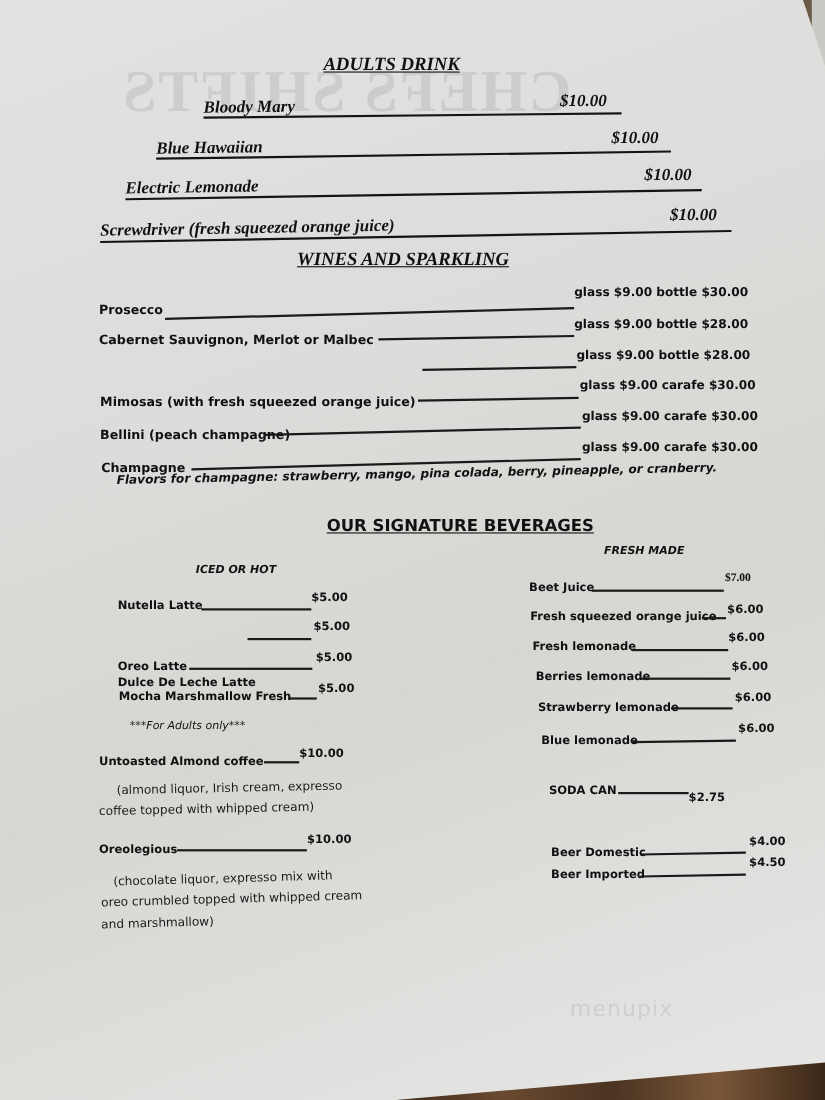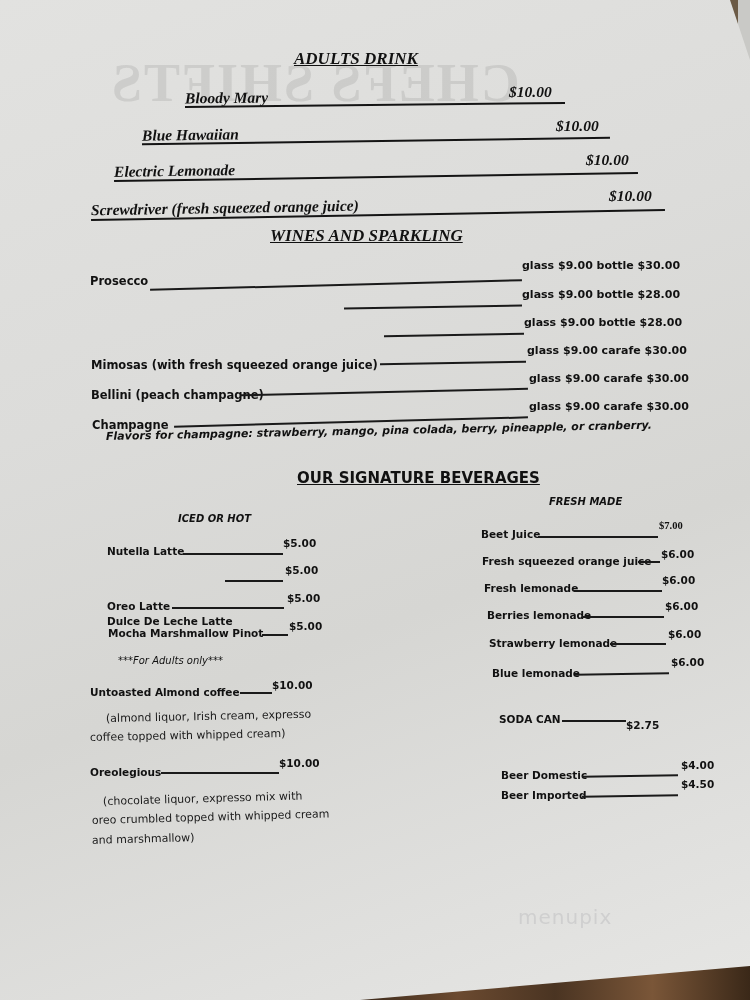--- a/index.html
+++ b/index.html
@@ -71,20 +71,21 @@
   <div class="abs serif-item" style="left:91px;top:199px;transform:rotate(-1deg);">Screwdriver (fresh squeezed orange juice)</div>
   <div class="line" style="left:91px;top:214px;width:574px;transform:rotate(-1deg);"></div>
   <div class="abs serif-item" style="left:609px;top:187px;">$10.00</div>
 
   <div class="abs serif-h" style="left:270px;top:226px;">WINES AND SPARKLING</div>
 
   <div class="abs sans w-name" style="left:90px;top:274px;">Prosecco</div>
   <div class="thin" style="left:150px;top:284px;width:372px;transform:rotate(-1.5deg);"></div>
   <div class="abs sans w-price" style="left:522px;top:259px;">glass $9.00 bottle $30.00</div>
 
+  <div class="abs sans w-name" style="left:90px;top:302px;">Cabernet Sauvignon, Merlot or Malbec</div>
   <div class="thin" style="left:344px;top:306px;width:178px;transform:rotate(-1deg);"></div>
   <div class="abs sans w-price" style="left:522px;top:288px;">glass $9.00 bottle $28.00</div>
 
   <div class="thin" style="left:384px;top:334px;width:140px;transform:rotate(-1deg);"></div>
   <div class="abs sans w-price" style="left:524px;top:316px;">glass $9.00 bottle $28.00</div>
 
   <div class="abs sans w-name" style="left:91px;top:358px;">Mimosas (with fresh squeezed orange juice)</div>
   <div class="thin" style="left:380px;top:362px;width:146px;transform:rotate(-1deg);"></div>
   <div class="abs sans w-price" style="left:527px;top:344px;">glass $9.00 carafe $30.00</div>
 
@@ -108,21 +109,21 @@
   <div class="abs s-item" style="left:283px;top:537px;">$5.00</div>
 
   <div class="abs s-item" style="left:107px;top:572px;margin-top:43px;">Dulce De Leche Latte</div>
   <div class="thin" style="left:225px;top:580px;width:58px;"></div>
   <div class="abs s-item" style="left:285px;top:564px;">$5.00</div>
 
   <div class="abs s-item" style="left:107px;top:600px;">Oreo Latte</div>
   <div class="thin" style="left:172px;top:607px;width:112px;"></div>
   <div class="abs s-item" style="left:287px;top:592px;">$5.00</div>
 
-  <div class="abs s-item" style="left:108px;top:627px;">Mocha Marshmallow Pinot</div>
+  <div class="abs s-item" style="left:108px;top:627px;">Mocha Marshmallow Fresh</div>
   <div class="thin" style="left:262px;top:634px;width:26px;"></div>
   <div class="abs s-item" style="left:289px;top:620px;">$5.00</div>
 
   <div class="abs sub-h" style="left:118px;top:655px;font-weight:normal;">***For Adults only***</div>
 
   <div class="abs s-item" style="left:90px;top:686px;">Untoasted Almond coffee</div>
   <div class="thin" style="left:240px;top:692px;width:32px;"></div>
   <div class="abs s-item" style="left:272px;top:679px;">$10.00</div>
   <div class="abs desc" style="left:106px;top:712px;transform:rotate(-1.2deg);transform-origin:left;">(almond liquor, Irish cream, expresso</div>
   <div class="abs desc" style="left:90px;top:731px;transform:rotate(-1.2deg);transform-origin:left;">coffee topped with whipped cream)</div>

